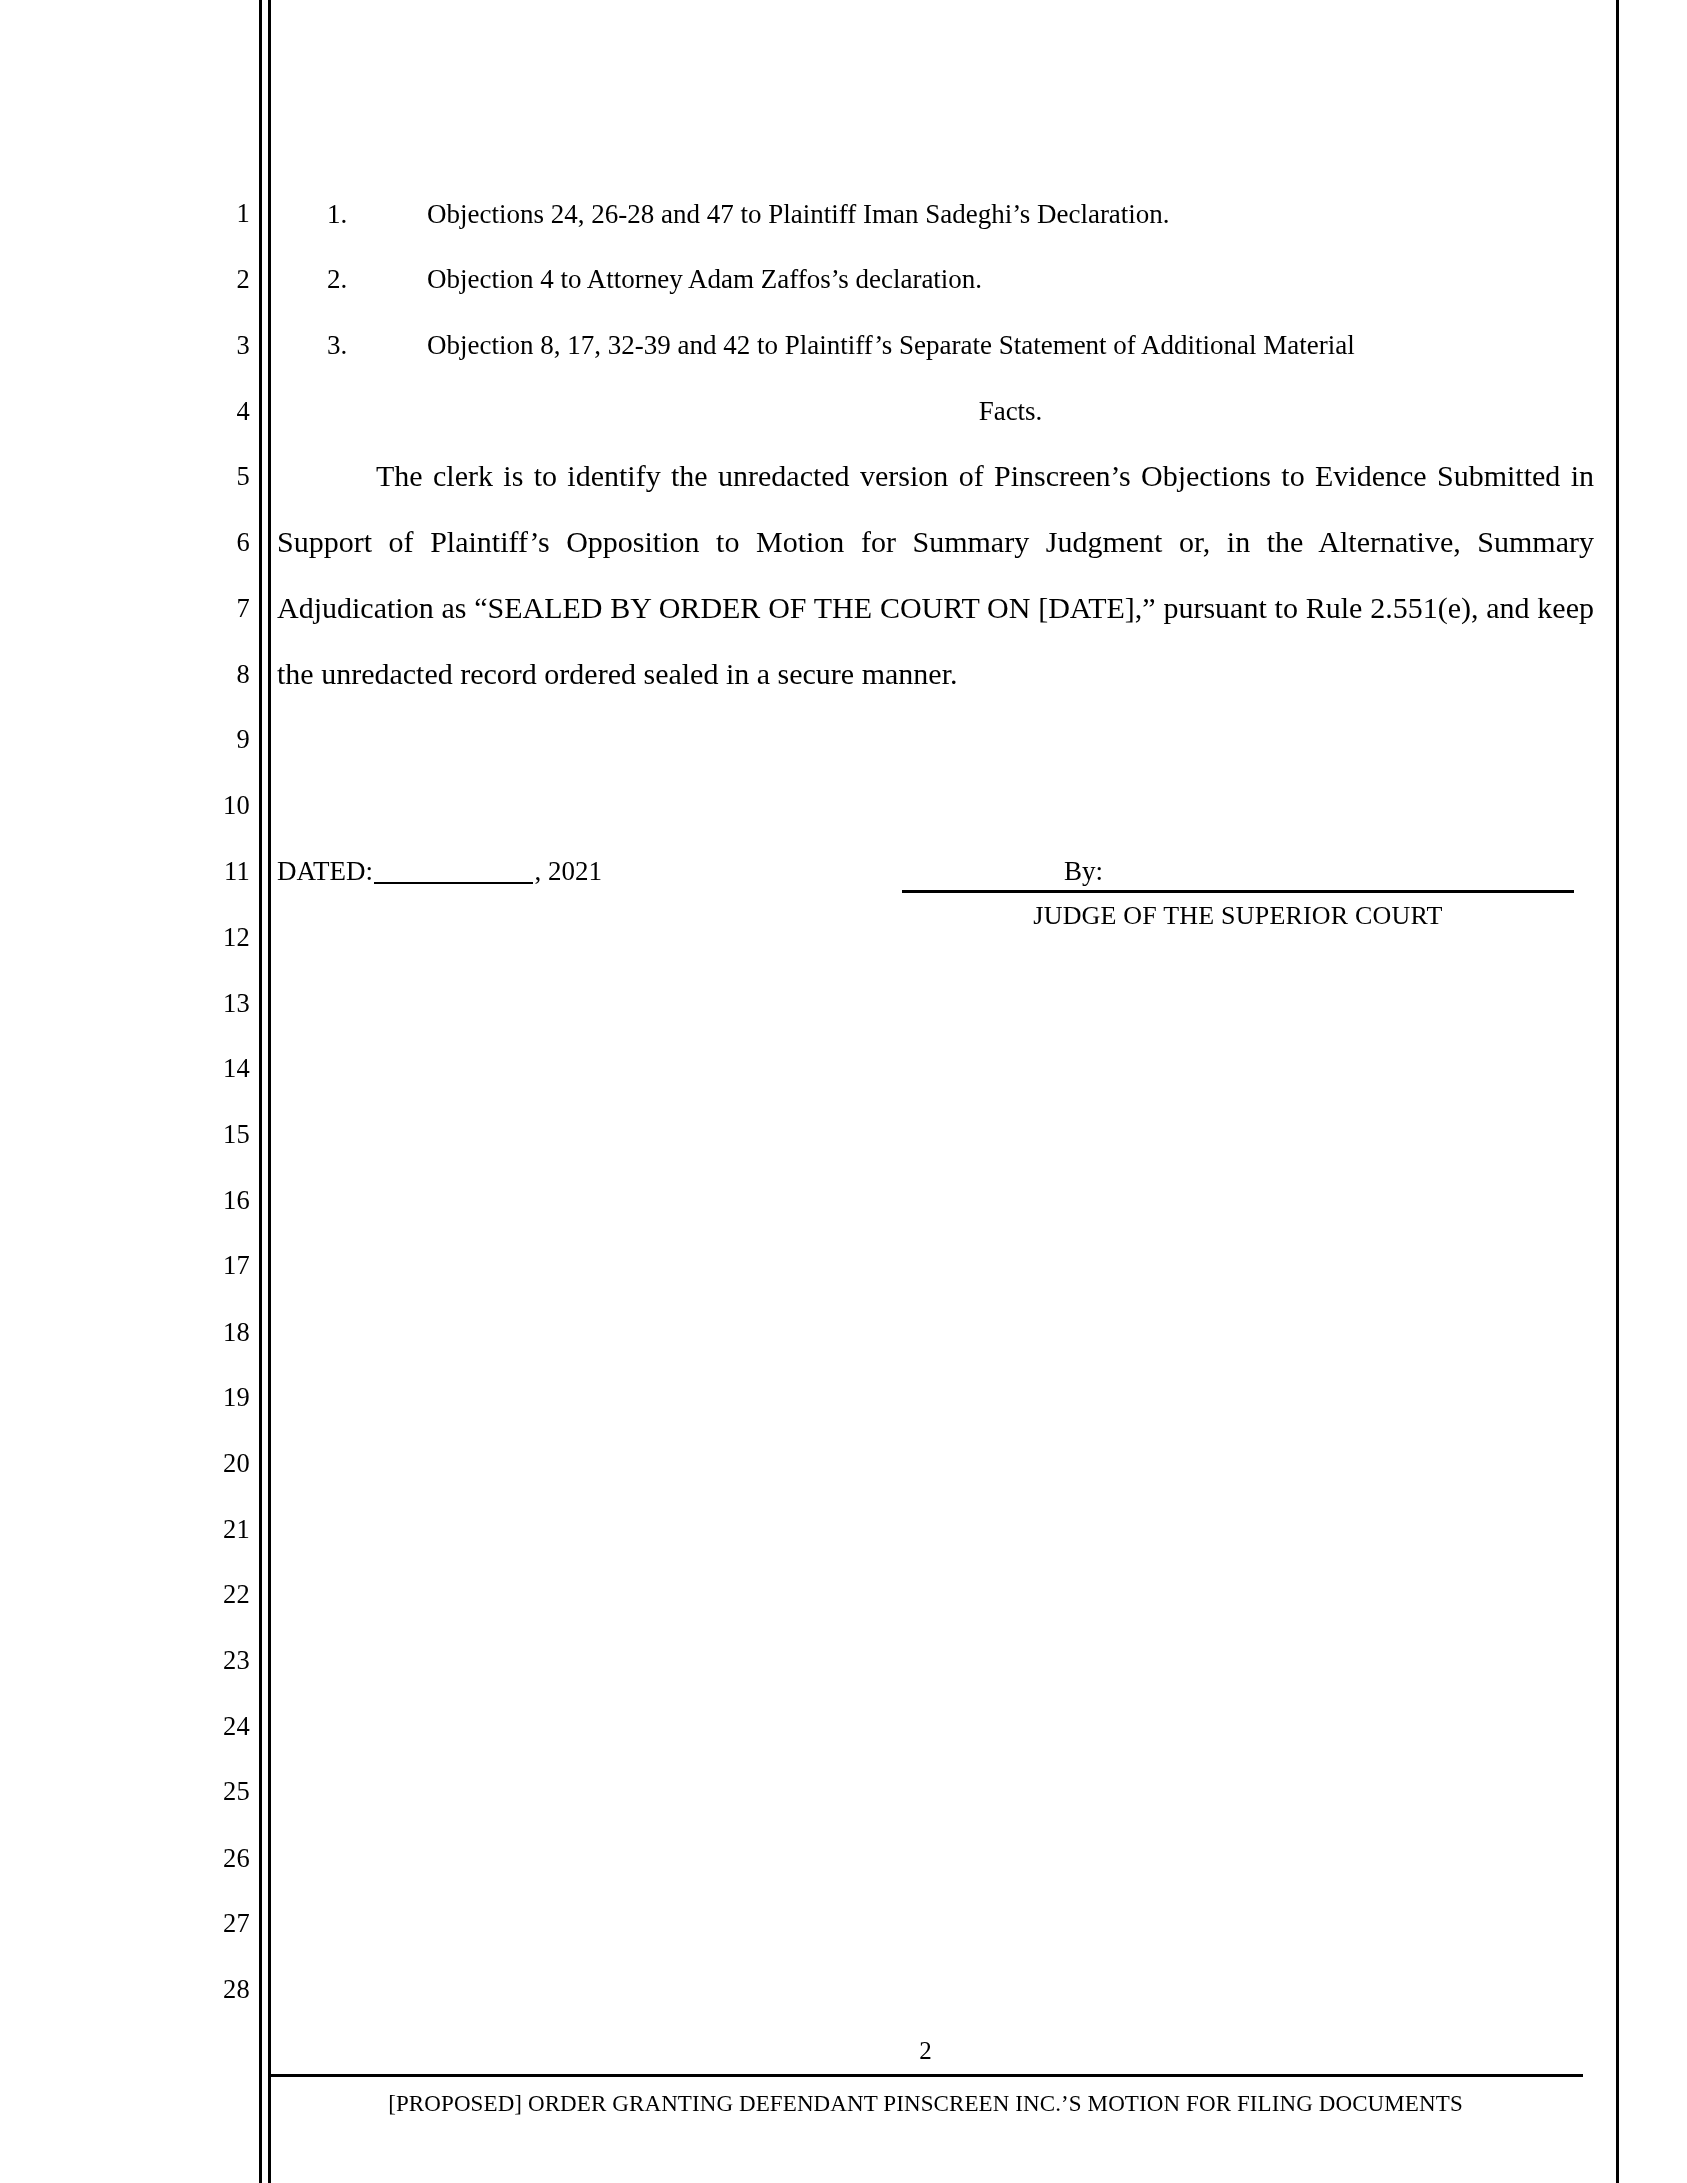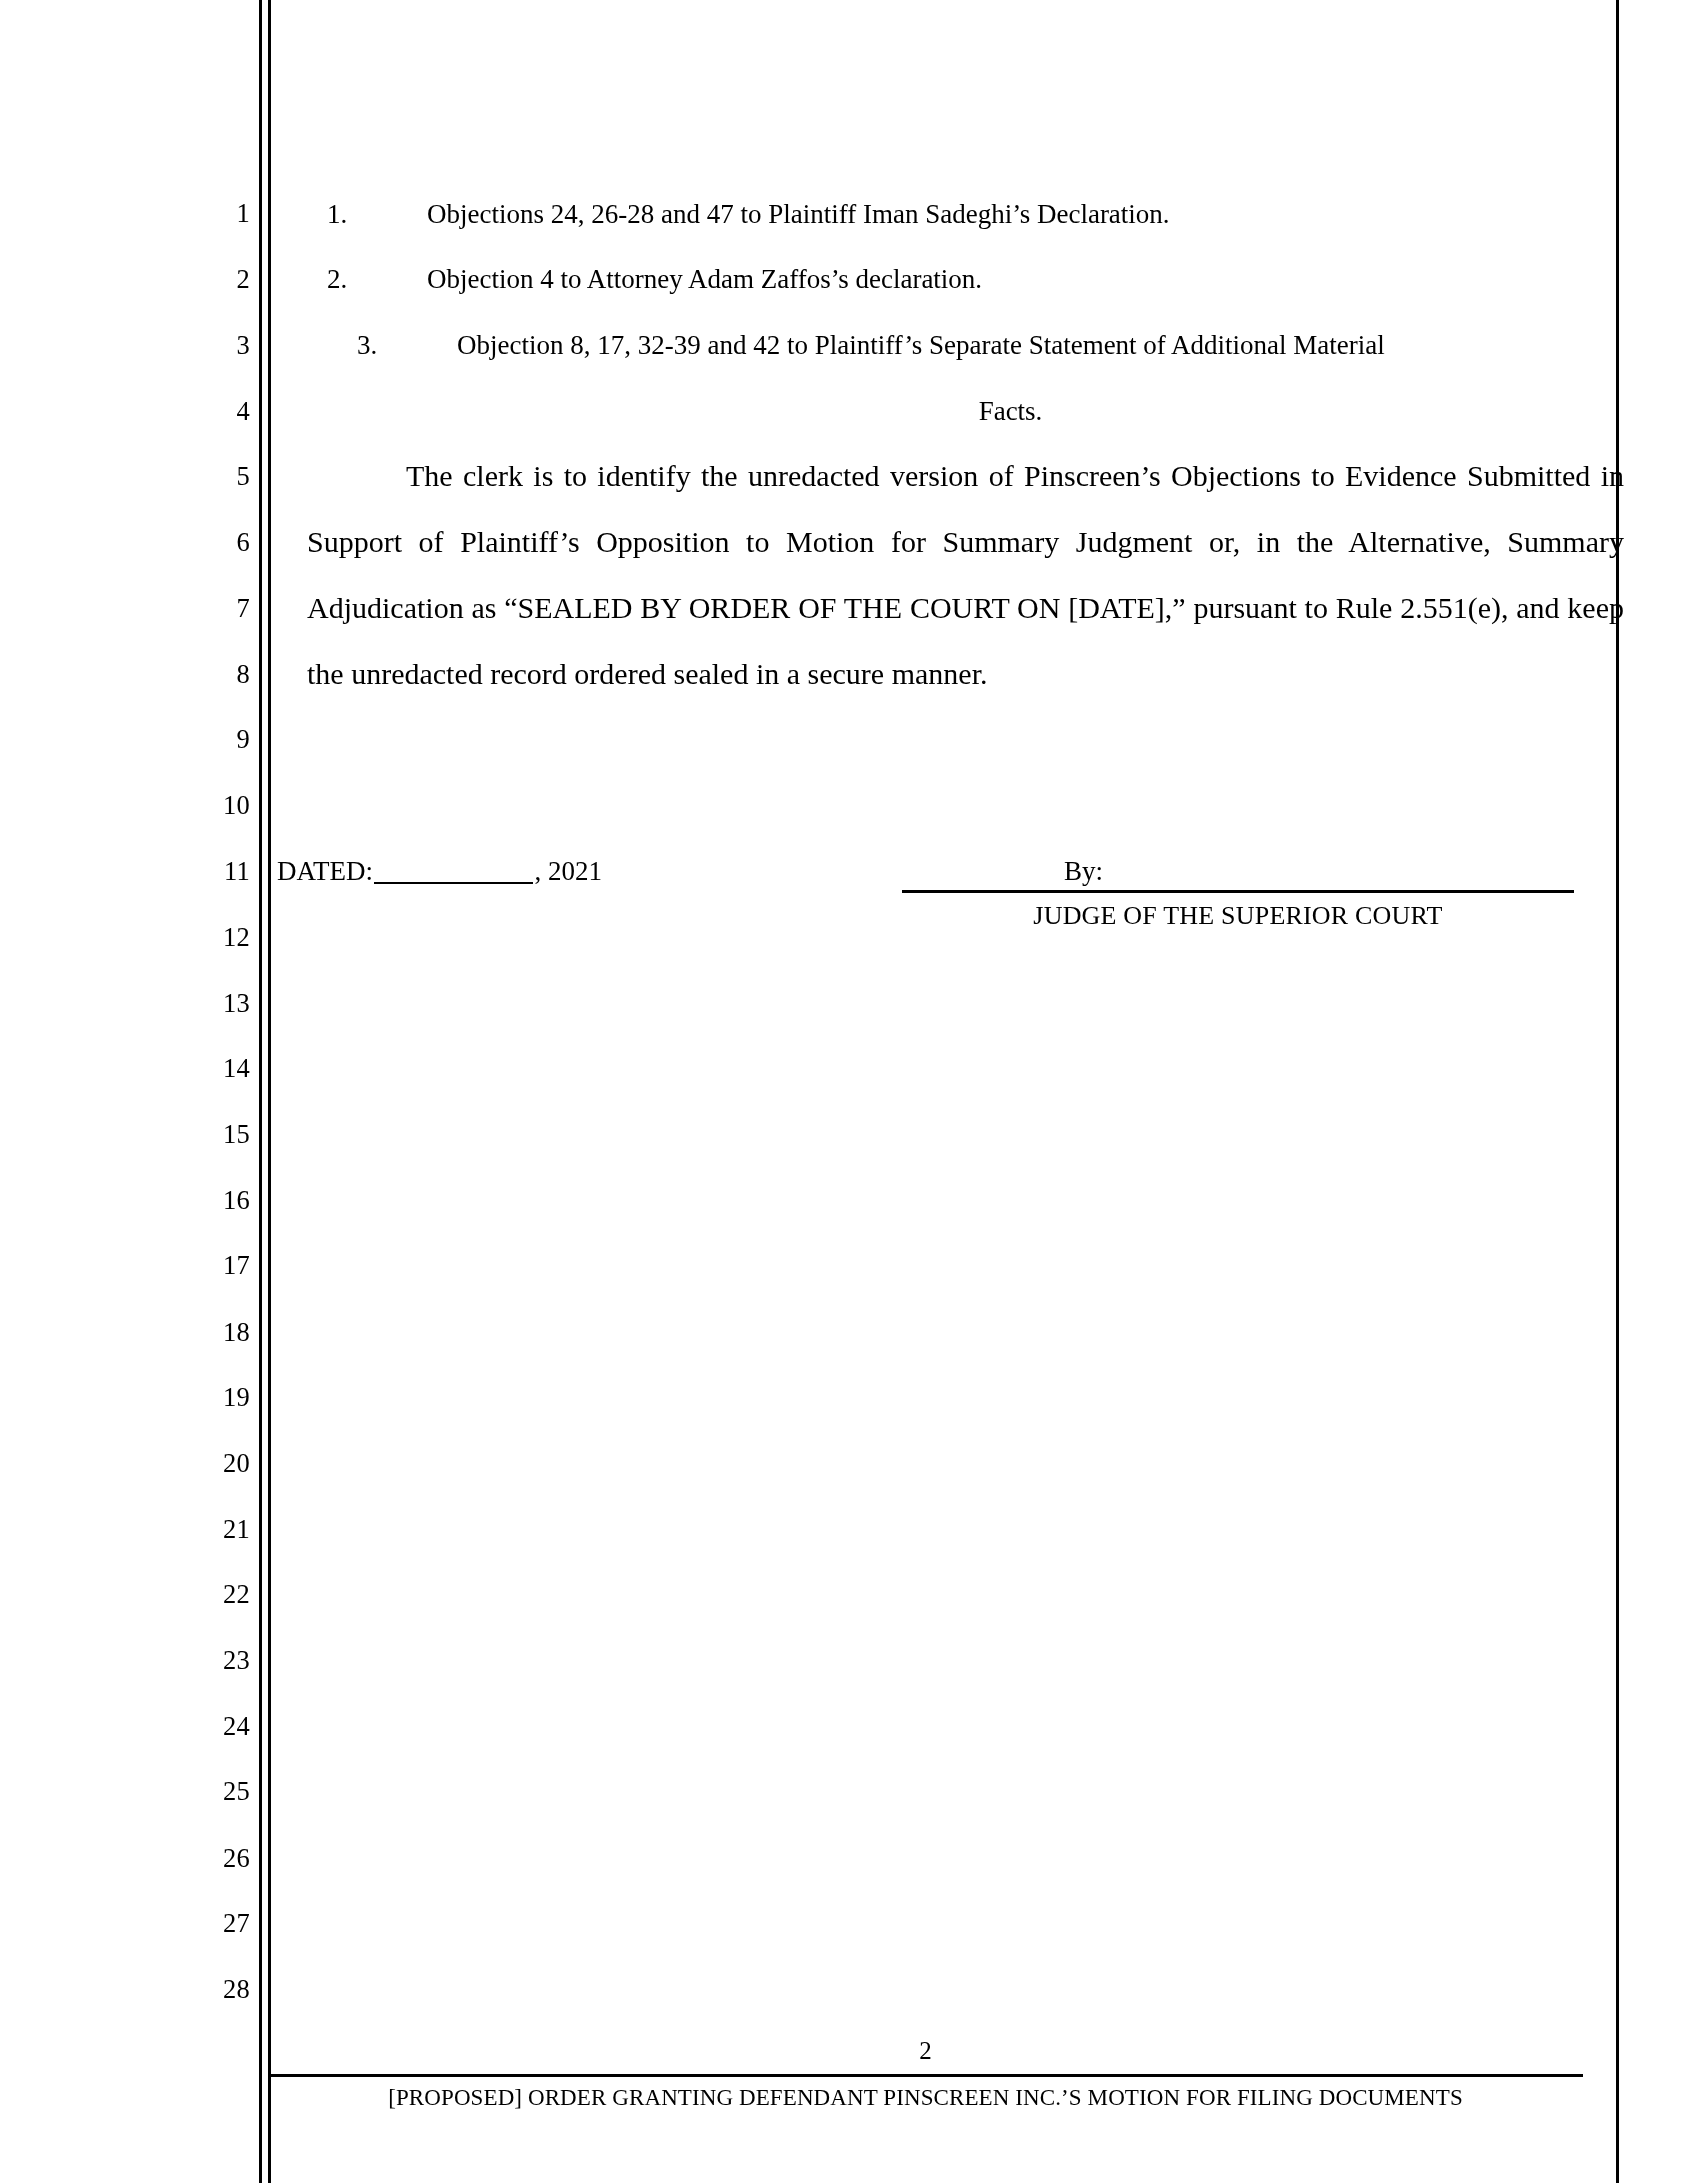--- a/index.html
+++ b/index.html
@@ -55,21 +55,21 @@
     width: 1317px;
     height: 1576px;
   }
   .blk {
     position: absolute;
     left: 0;
     width: 1317px;
     font-size: 30px;
     line-height: 66px;
   }
-  .just { text-align: justify; text-align-last: left; margin-left: 30px; }
+  .just { text-align: justify; text-align-last: left; }
 
   .list-item {
     position: absolute;
     left: 0;
     width: 1317px;
     font-size: 27px;
     line-height: 66px;
     padding-left: 150px;
     box-sizing: border-box;
     text-indent: -50px;
@@ -152,21 +152,21 @@
     width: 1315px;
     border-bottom: 3.3px solid #000;
     margin-top: 9.3px;
   }
   .footer-title {
     width: 1315px;
     text-align: center;
     font-size: 23px;
     line-height: 33px;
     letter-spacing: 0.1px;
-    margin-top: 4px;
+    margin-top: 10px;
   }
 </style>
 </head>
 <body>
 
 <div class="page">
 
   <div class="rule-v rule-left-outer"></div>
   <div class="rule-v rule-left-inner"></div>
   <div class="rule-v rule-right"></div>

